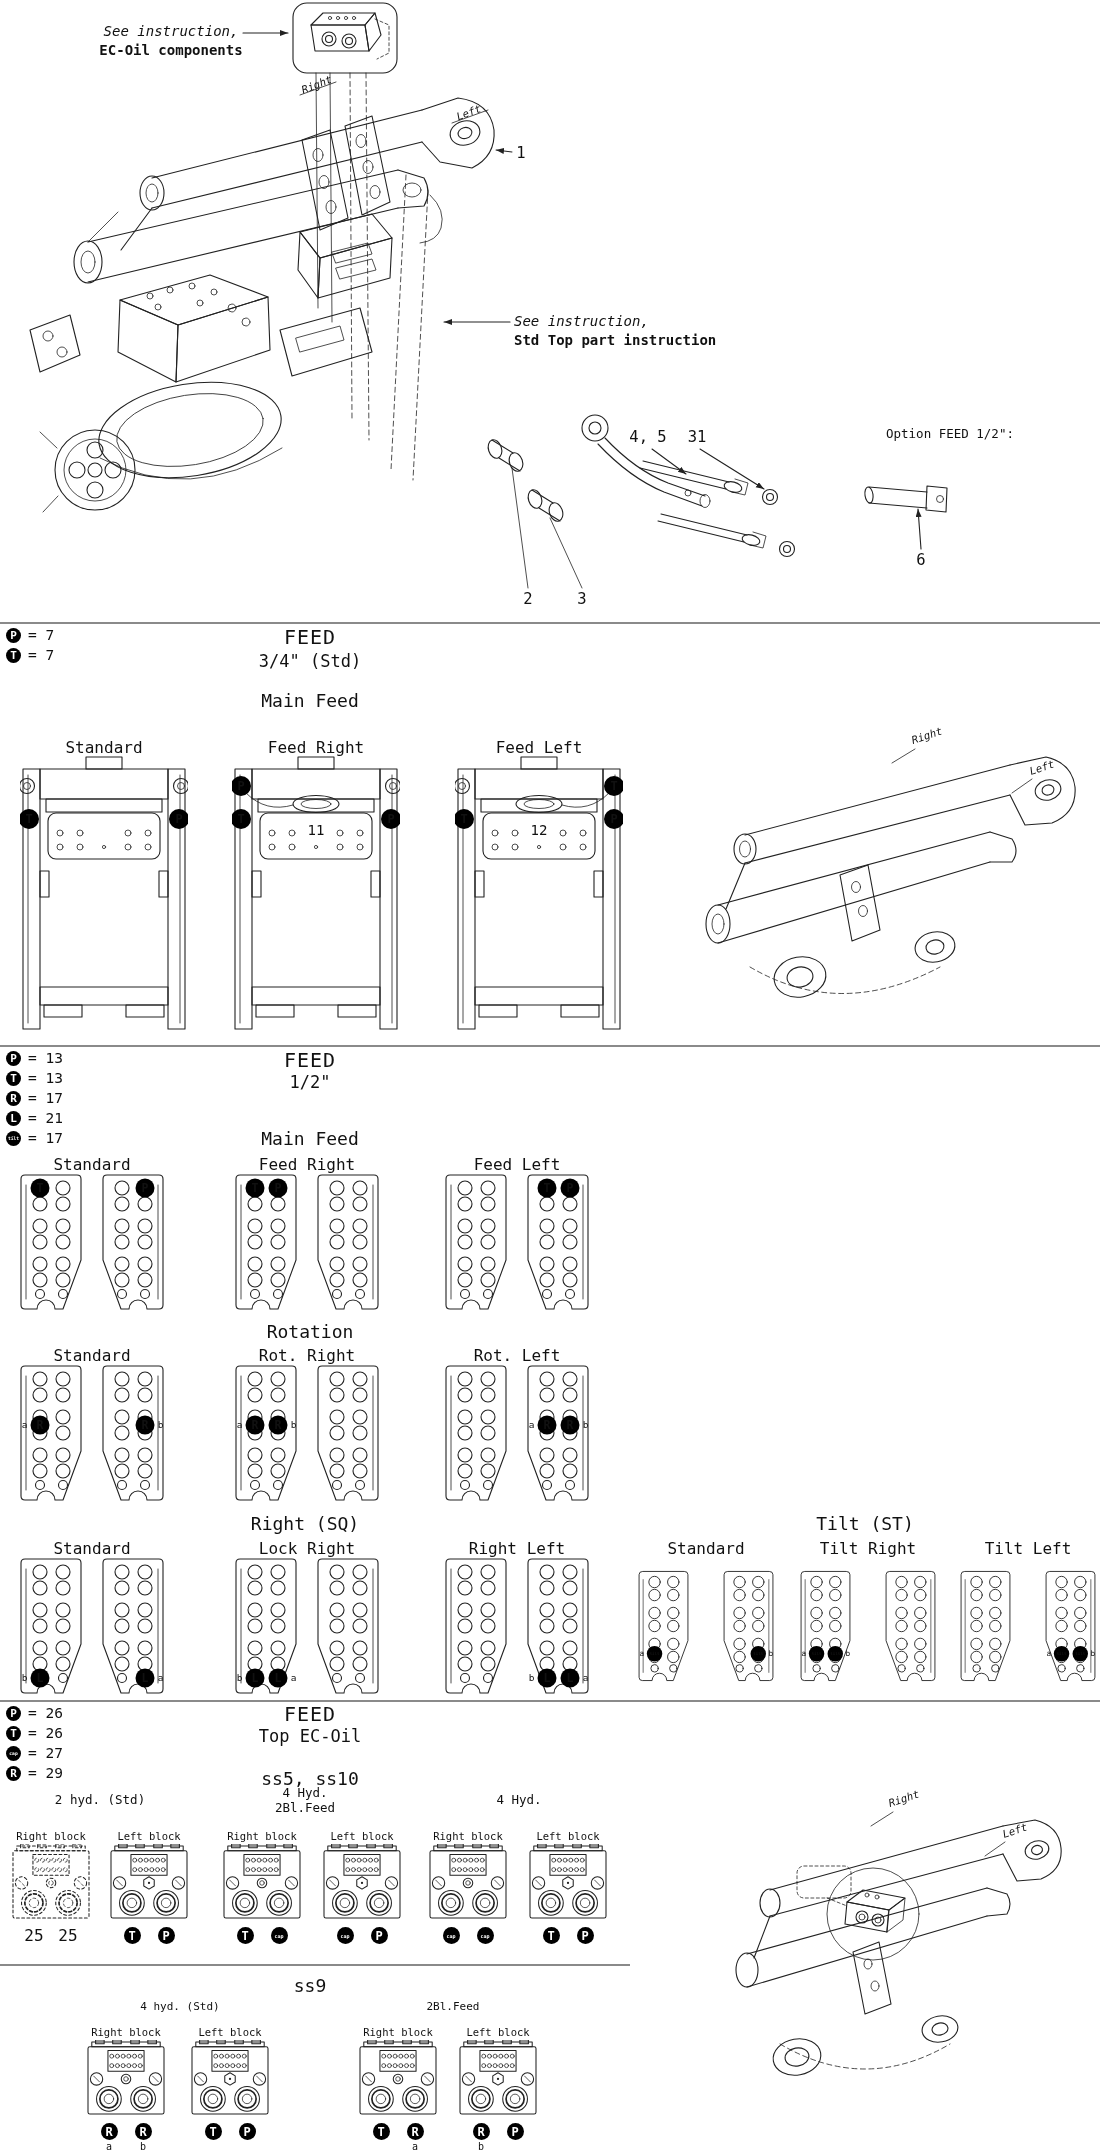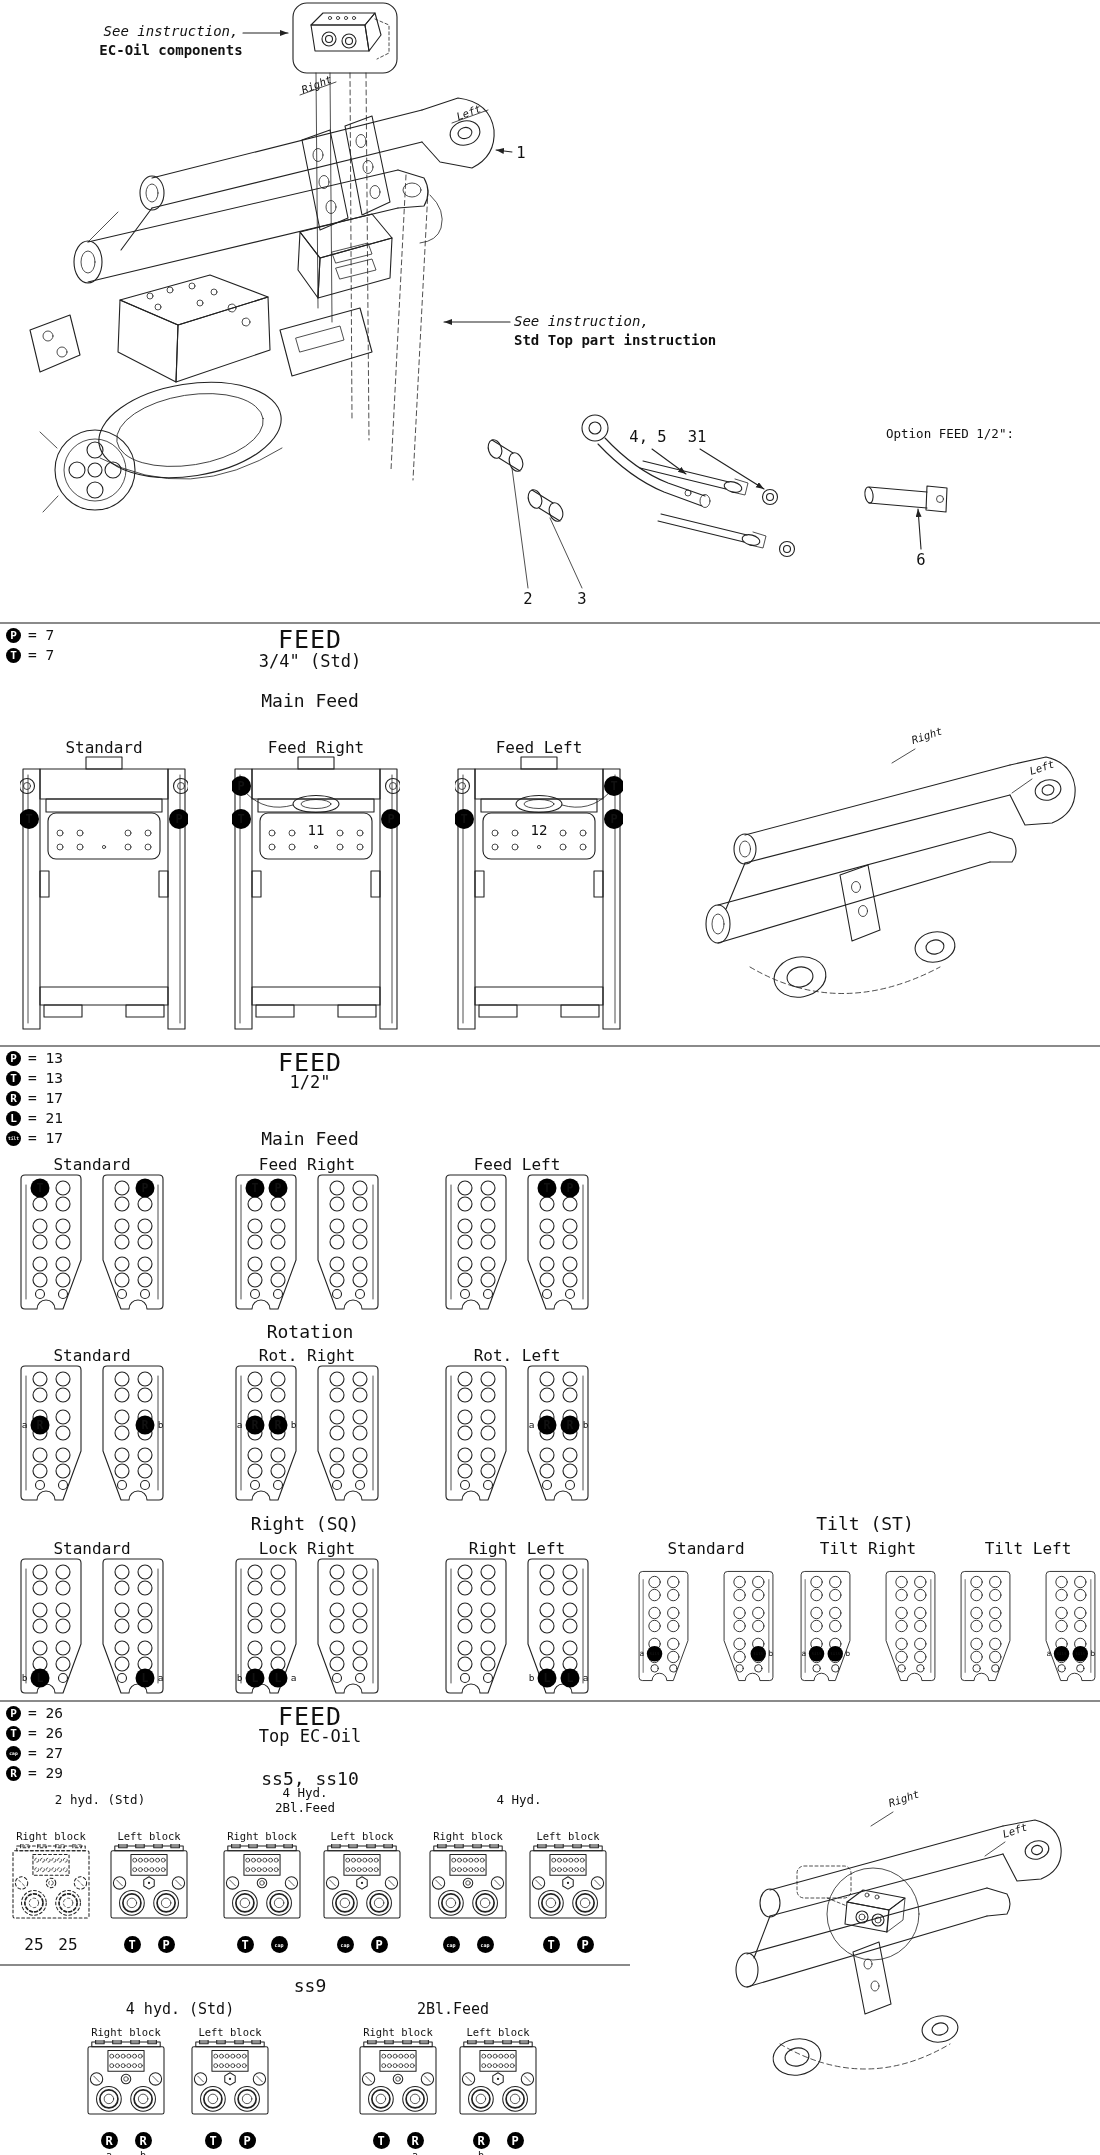--- a/index.html
+++ b/index.html
@@ -1,46 +1,46 @@
 <!DOCTYPE html>
 <html><head>
 <meta charset="utf-8">
 <style>
   html,body{margin:0;padding:0;background:#fff}
   .page{position:relative;width:1100px;height:2155px;background:#fff;color:#111;
         font-family:"DejaVu Sans Mono",monospace;overflow:hidden}
   .abs{position:absolute}
   .hr{position:absolute;left:0;border-top:2px solid #8a8a8a}
   .ctr{text-align:center}
-  .sec-title{font-size:25px;letter-spacing:1px}
+  .sec-title{font-size:20px;letter-spacing:1px}
   .sec-sub{font-size:17px}
   .row-heading{font-size:18px}
   .grp-title{font-size:16px;white-space:nowrap}
   .col-label{font-size:12.5px;white-space:nowrap}
   .callout{font-size:14px;line-height:19px;white-space:nowrap}
   .callout .l1{font-style:italic}
   .callout .l2{font-weight:600}
   .optlabel{font-size:12.5px;white-space:nowrap}
   .legend{display:flex;flex-direction:column}
   .legend-row{display:flex;align-items:center;height:20px;font-size:14.5px;gap:7px}
   .cbadge{display:inline-flex;align-items:center;justify-content:center;border-radius:50%;
           background:#000;color:#fff;font-weight:bold;flex:0 0 auto}
   .cbadge.b15{width:15px;height:15px;font-size:11px}
   .cbadge.tiny{font-size:4.6px;letter-spacing:0}
   .plate-group,.coupler,.blk{position:absolute}
   .plate-group .grp-title,.coupler .grp-title{position:absolute;left:0;right:0;top:-17px;text-align:center}
   .blk-label{font-size:10.5px;text-align:center;white-space:nowrap;height:13px}
-  .port-row{position:relative;height:18px;margin-top:16px}
+  .port-row{position:relative;height:18px;margin-top:7px}
   .port-badge{position:absolute;top:0;width:17px;height:17px;border-radius:50%;background:#000;color:#fff;
               font-weight:bold;font-size:12px;display:flex;align-items:center;justify-content:center}
   .port-badge.tiny{font-size:5px}
   .port-plain{position:absolute;top:-1px;font-size:16px;transform:translateX(-50%)}
   .sub-row{position:relative;height:12px}
   .sub-letter{position:absolute;font-size:10px;transform:translateX(-50%)}
-  .grp-label{font-size:15px}
+  .grp-label{font-size:11px}
   svg text{font-family:"DejaVu Sans Mono",monospace;fill:#111}
   svg .dir{font-size:10.5px;font-style:italic}
   svg .pnum{font-size:15.5px}
   .ln{fill:none;stroke:#222;stroke-width:1.1;stroke-linejoin:round;stroke-linecap:round}
   .thin{stroke-width:0.8}
   .dsh{stroke-dasharray:5 3.5}
   .dsh2{stroke-dasharray:3 2.5}
 </style>
 </head>
 <body>

